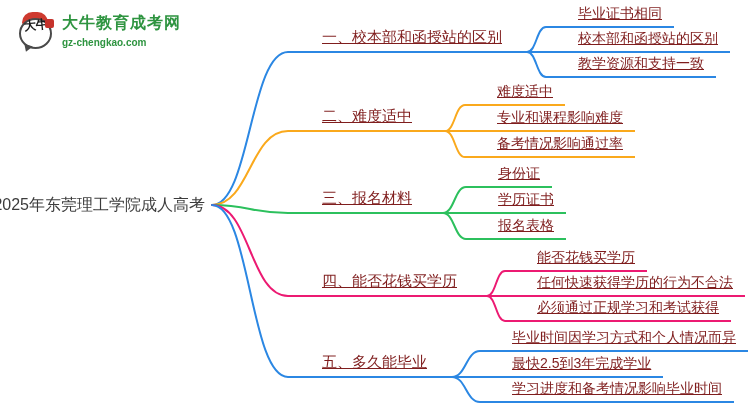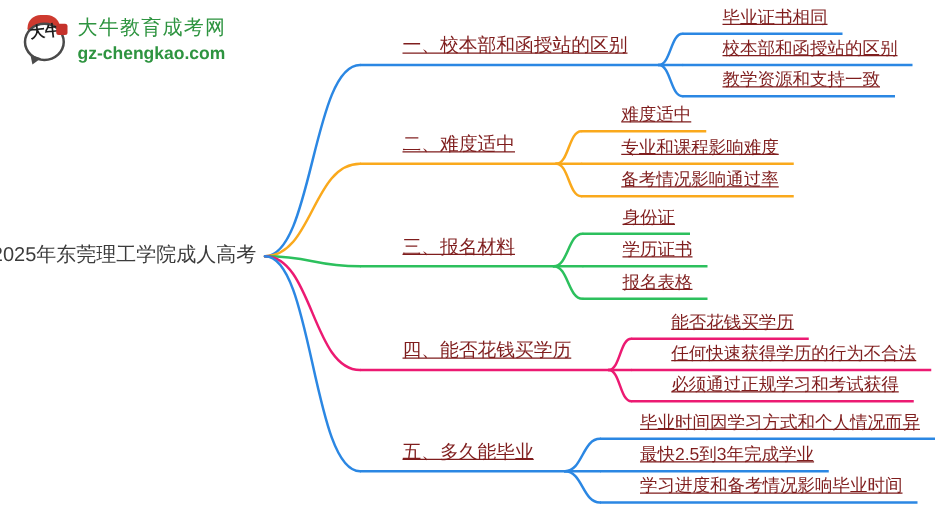--- a/index.html
+++ b/index.html
@@ -23,22 +23,22 @@
   .logo-bubble { position:absolute; left:1px; top:6px; width:29px; height:27px; background:#fff;
                border:2px solid #4a4a4a; border-radius:50%; }
   .logo-bubble-tail { position:absolute; left:5px; top:33px; width:0; height:0;
                border-left:4px solid transparent; border-right:5px solid transparent;
                border-top:7px solid #4a4a4a; transform:rotate(18deg); }
   .logo-bubble-text { position:absolute; left:0; top:5px; width:100%; text-align:center;
                font-family:"Liberation Serif","DejaVu Serif",serif;
                font-size:12px; font-weight:bold; color:#1c1c1c; transform:rotate(-6deg); }
   .logo-seal { position:absolute; right:0px; top:7px; width:9px; height:9px;
                background:#c5322b; border-radius:2px; }
-  .logo-title { font-size:16px; font-weight:normal; color:#2e9440; letter-spacing:1px; line-height:18px; }
-  .logo-url   { font-size:14px; font-weight:bold; color:#2e9440; line-height:15px; margin-top:3px; }
+  .logo-title { font-size:16px; font-weight:bold; color:#2e9440; letter-spacing:1px; line-height:18px; }
+  .logo-url   { font-size:10px; font-weight:bold; color:#2e9440; line-height:15px; margin-top:3px; }
 </style>
 </head>
 <body>
 
 <div class="stage">
 
   <svg class="links" id="links" viewBox="0 0 750 410" xmlns="http://www.w3.org/2000/svg">
       <path d="M 212 205 C 250 205, 250 52, 288 52" fill="none" stroke="#2b87e3" stroke-width="2" stroke-linecap="round"></path>
       <path d="M 527 52 C 536.5 52, 536.5 27, 546 27" fill="none" stroke="#2b87e3" stroke-width="2" stroke-linecap="round"></path>
       <path d="M 527 52 L 546 52" fill="none" stroke="#2b87e3" stroke-width="2" stroke-linecap="round"></path>

